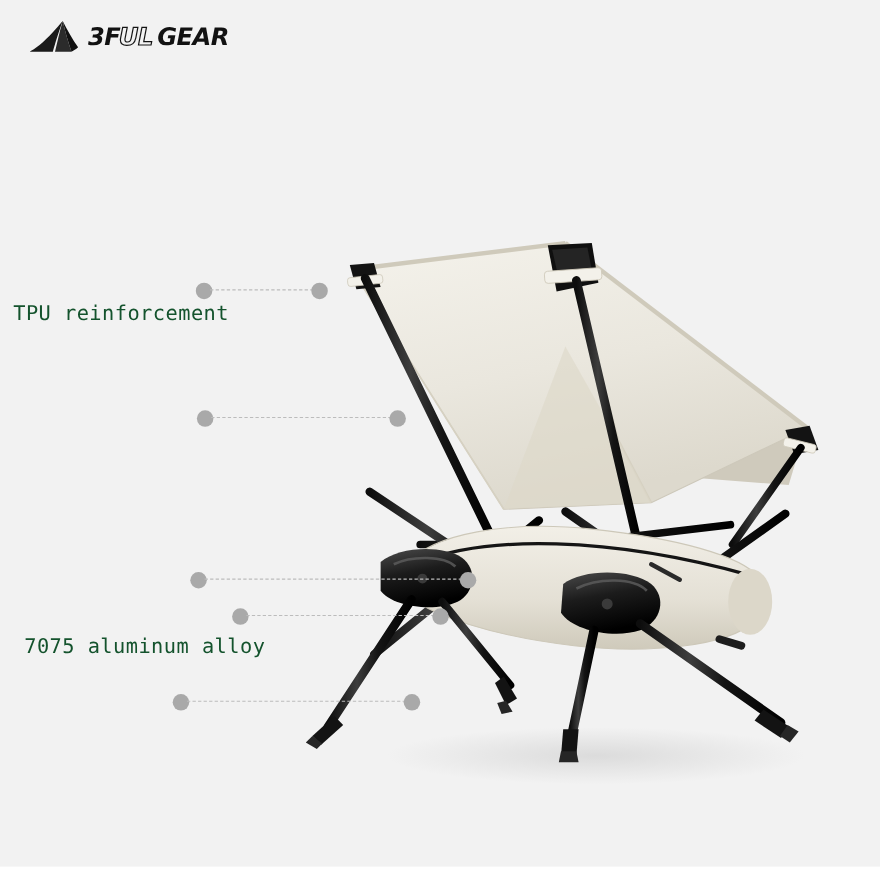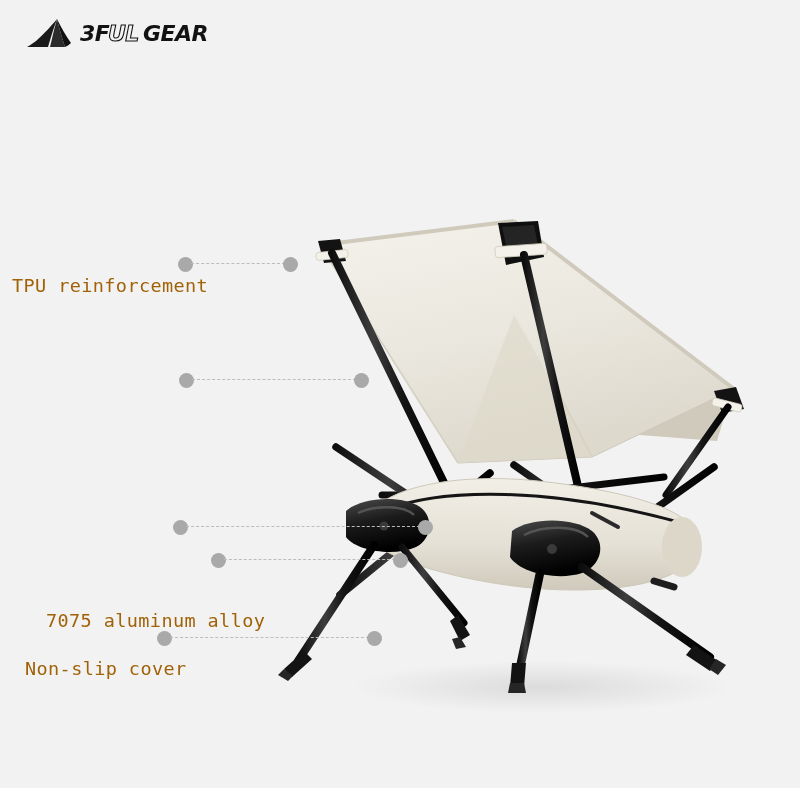--- a/index.html
+++ b/index.html
@@ -31,21 +31,21 @@
     display: block;
   }
   #brand .wordmark {
     height: 26px;
     display: block;
   }
 
   
   .callout-text {
     position: absolute;
-    color: #a16207;
+    color: #14532d;
     font-family: "DejaVu Sans Mono", "Liberation Mono", monospace;
     font-size: 18.5px;
     letter-spacing: 0.4px;
     white-space: nowrap;
     line-height: 1;
   }
 
   
   .leader {
     position: absolute;
@@ -246,22 +246,21 @@
     <span class="dot start"></span>
     <span class="dash"></span>
     <span class="dot end"></span>
   </div>
 
   <div class="leader" style="left:211px; top:552px; width:197px;">
     <span class="dot start"></span>
     <span class="dash"></span>
     <span class="dot end"></span>
   </div>
-  <div class="callout-text" style="left:22px; top:612px;margin-left:24px;">7075 aluminum alloy</div>
+  <div class="callout-text" style="left:22px; top:580px;">7075 aluminum alloy</div>
 
   <div class="leader" style="left:157px; top:630px; width:225px;">
     <span class="dot start"></span>
     <span class="dash"></span>
     <span class="dot end"></span>
   </div>
-  <div class="callout-text" style="left:25px; top:660px;">Non-slip cover</div>
 
 </div>
 
 </body></html>

